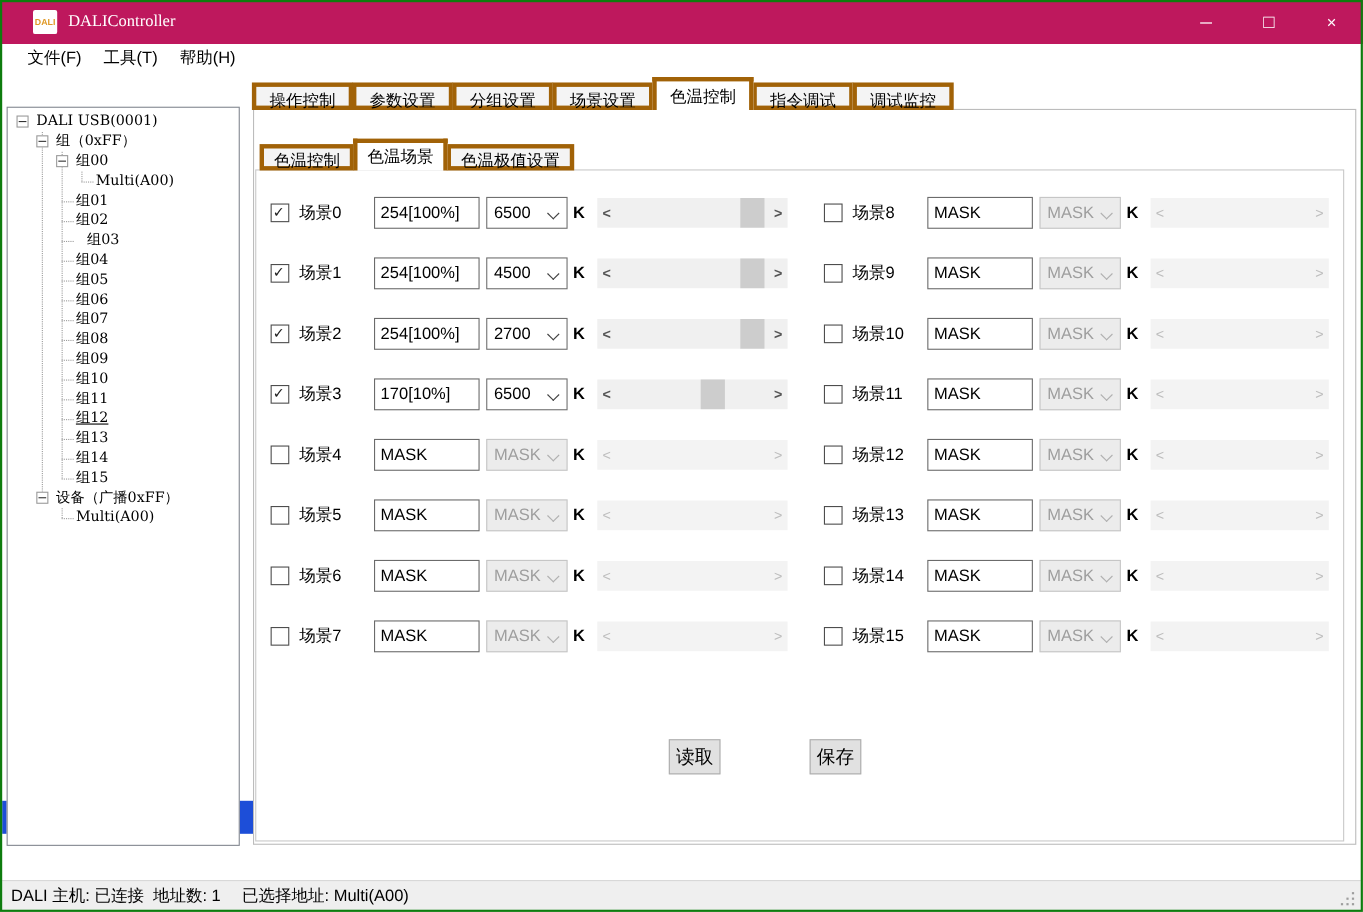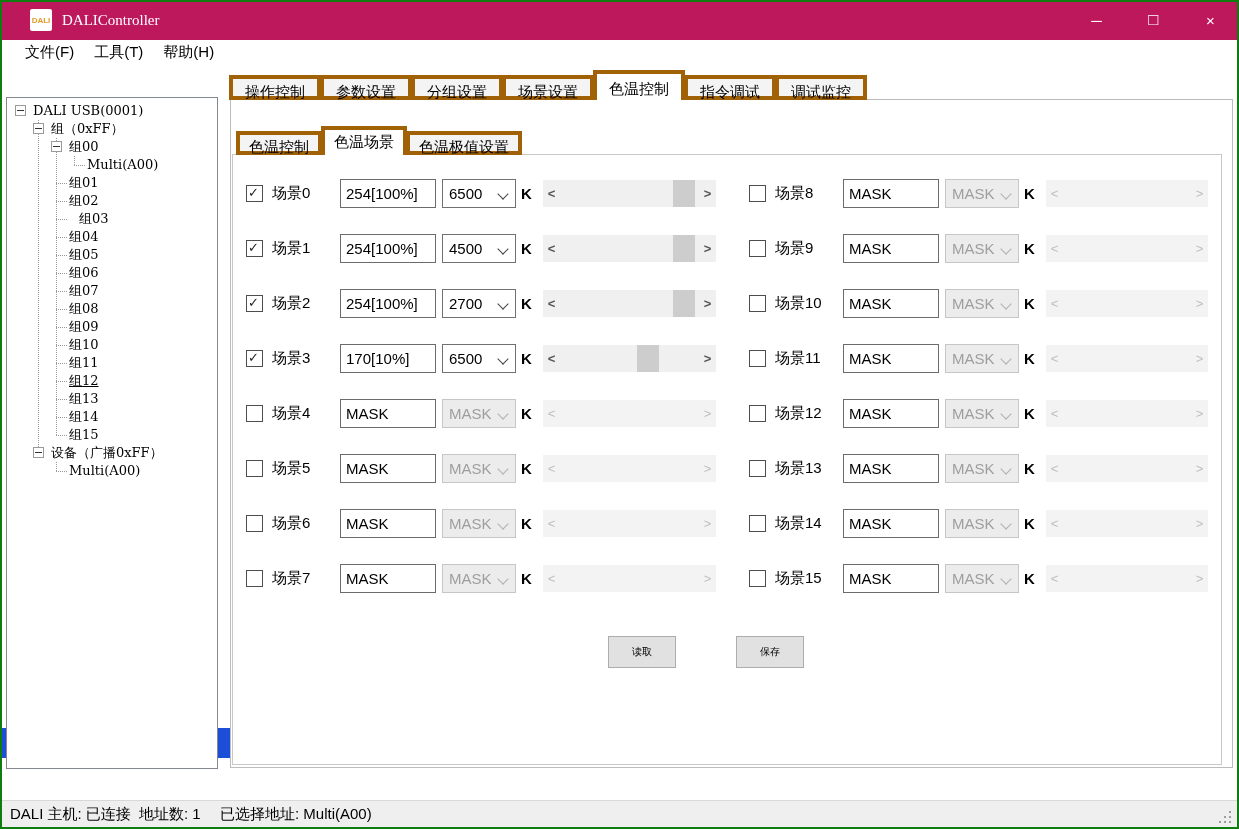--- a/index.html
+++ b/index.html
@@ -74,22 +74,22 @@
   .arr.arrR{right:0;}
   .arr.arrL::before{content:"<";}
   .arr.arrR::before{content:">";}
   .thumb{position:absolute;top:0;height:27px;width:22px;background:#cdcdcd;}
   .scene-row.disabled .combo{background:#ececec;border-color:#c6c6c6;color:#9e9e9e;}
   .scene-row.disabled .chev{border-color:#b0b0b0;}
   .scene-row.disabled .sbar{background:#f3f3f3;}
   .scene-row.disabled .arr{color:#bdbdbd;font-weight:400;}
 
   
-  .btn{position:absolute;width:68px;height:32px;background:#e1e1e1;border:1px solid #adadad;
-       font-size:10px;display:flex;align-items:center;justify-content:center;box-sizing:border-box;}
+  .btn{position:absolute;width:47px;height:32px;background:#e1e1e1;border:1px solid #adadad;
+       font-size:17px;display:flex;align-items:center;justify-content:center;box-sizing:border-box;margin-top:36px;}
   .btn-read{left:375px;top:481px;}
   .btn-save{left:503px;top:481px;}
 
   
   .footer{position:absolute;left:2px;top:728px;width:1128px;height:30px;background:#1d4ed8;}
   .lin{position:absolute;left:901px;top:6px;display:flex;align-items:center;gap:7px;}
   .lin .cb{width:16px;height:16px;}
   .lin span{font-size:15px;}
   .statusbar{position:absolute;left:2px;top:800px;width:1235px;height:27px;background:#efefef;border-top:1px solid #d8d8d8;box-sizing:border-box;}
   .stitem{position:absolute;top:4px;font-size:15px;white-space:nowrap;}

